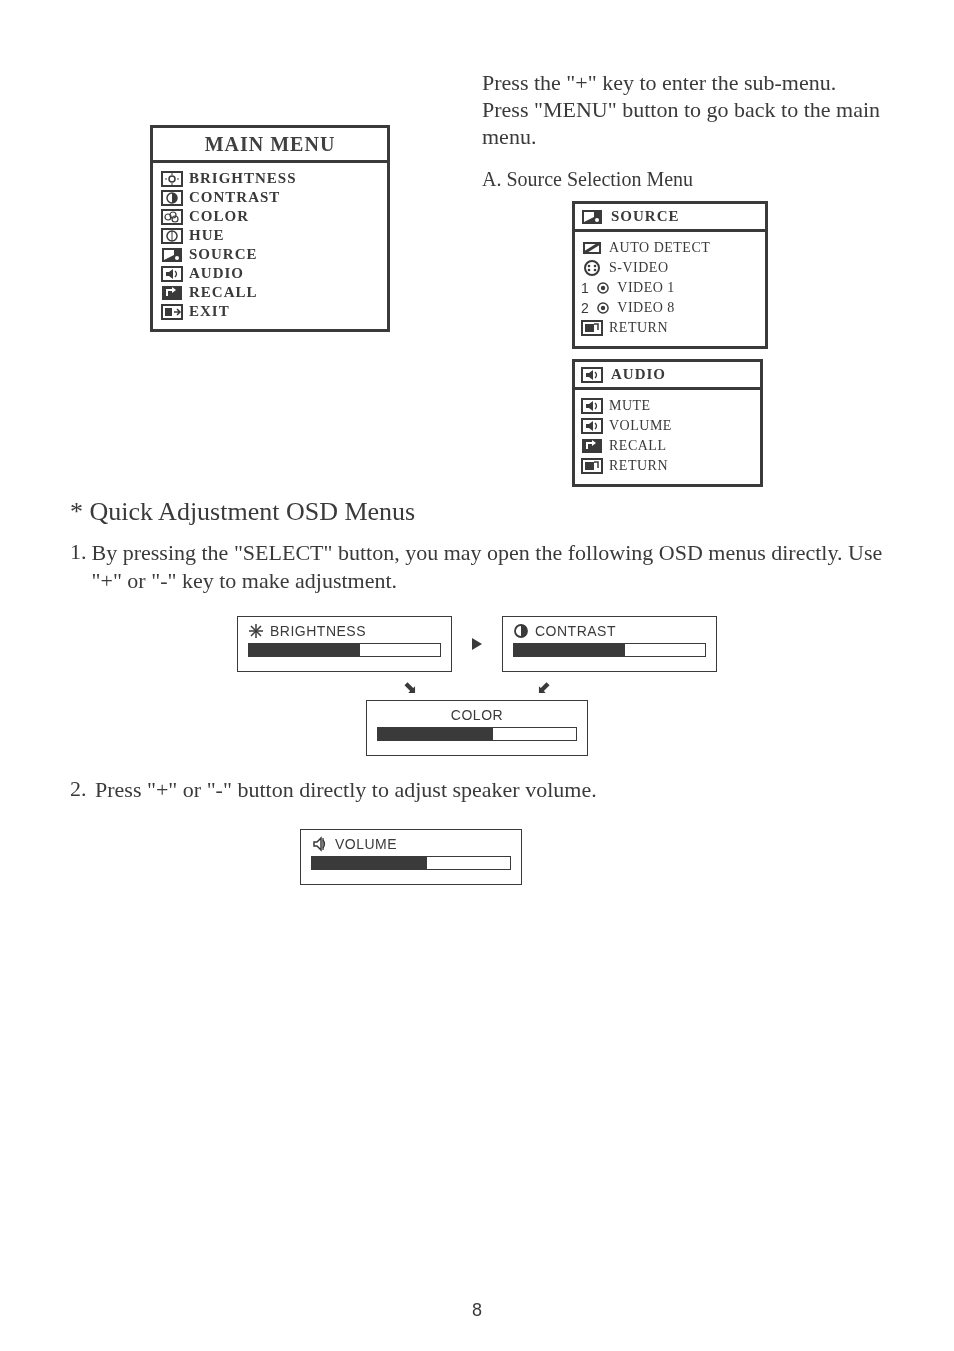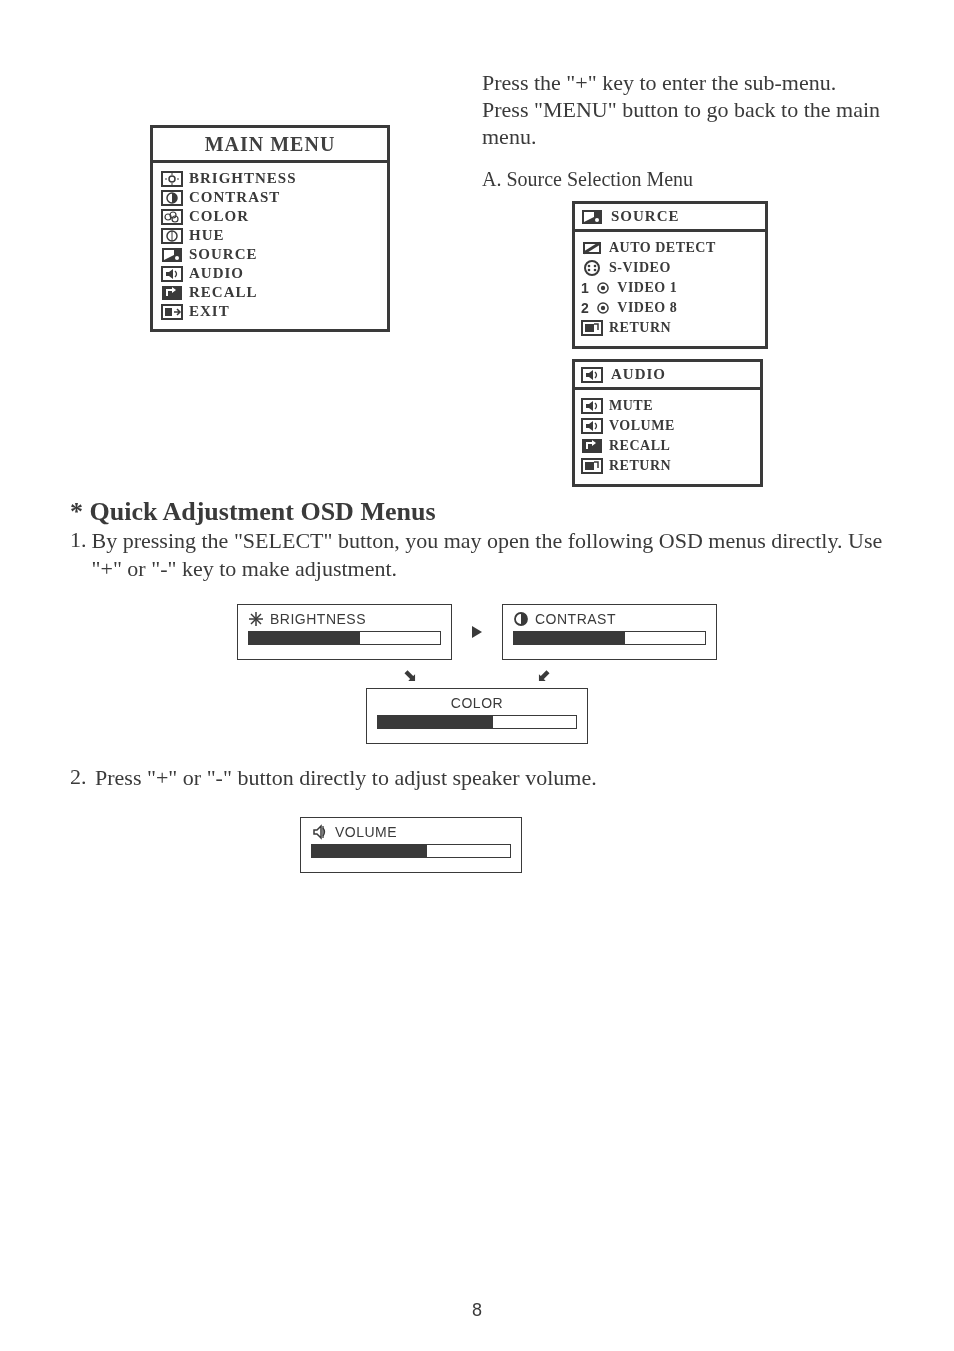--- a/index.html
+++ b/index.html
@@ -101,31 +101,31 @@
     font-weight: bold;
     letter-spacing: 1px;
     font-size: 15px;
     color:#3a3a3a;
   }
   .submenu-body { padding: 6px 6px 8px 6px; }
   .sb-row {
     display:flex;
     align-items:flex-end;
     gap:6px;
-    font-weight:bold;
+    font-weight:normal;
     font-size:14px;
     letter-spacing:0.5px;
     padding:2px 0;
     color:#3a3a3a;
   }
   .subB { margin-left: 90px; width: 185px; }
   .sec-title2 {
     font-size: 26px;
-    font-weight: bold;
-    margin: 10px 0 0 0;
+    font-weight: normal;
+    margin: 10px 0 12px 0;
   }
   .body-text {
     font-size: 22px;
     line-height: 1.25;
     margin: 0 0 22px 20px;
   }
   
   .adj-group {
     margin: 0 auto 20px auto;
     width: 480px;

